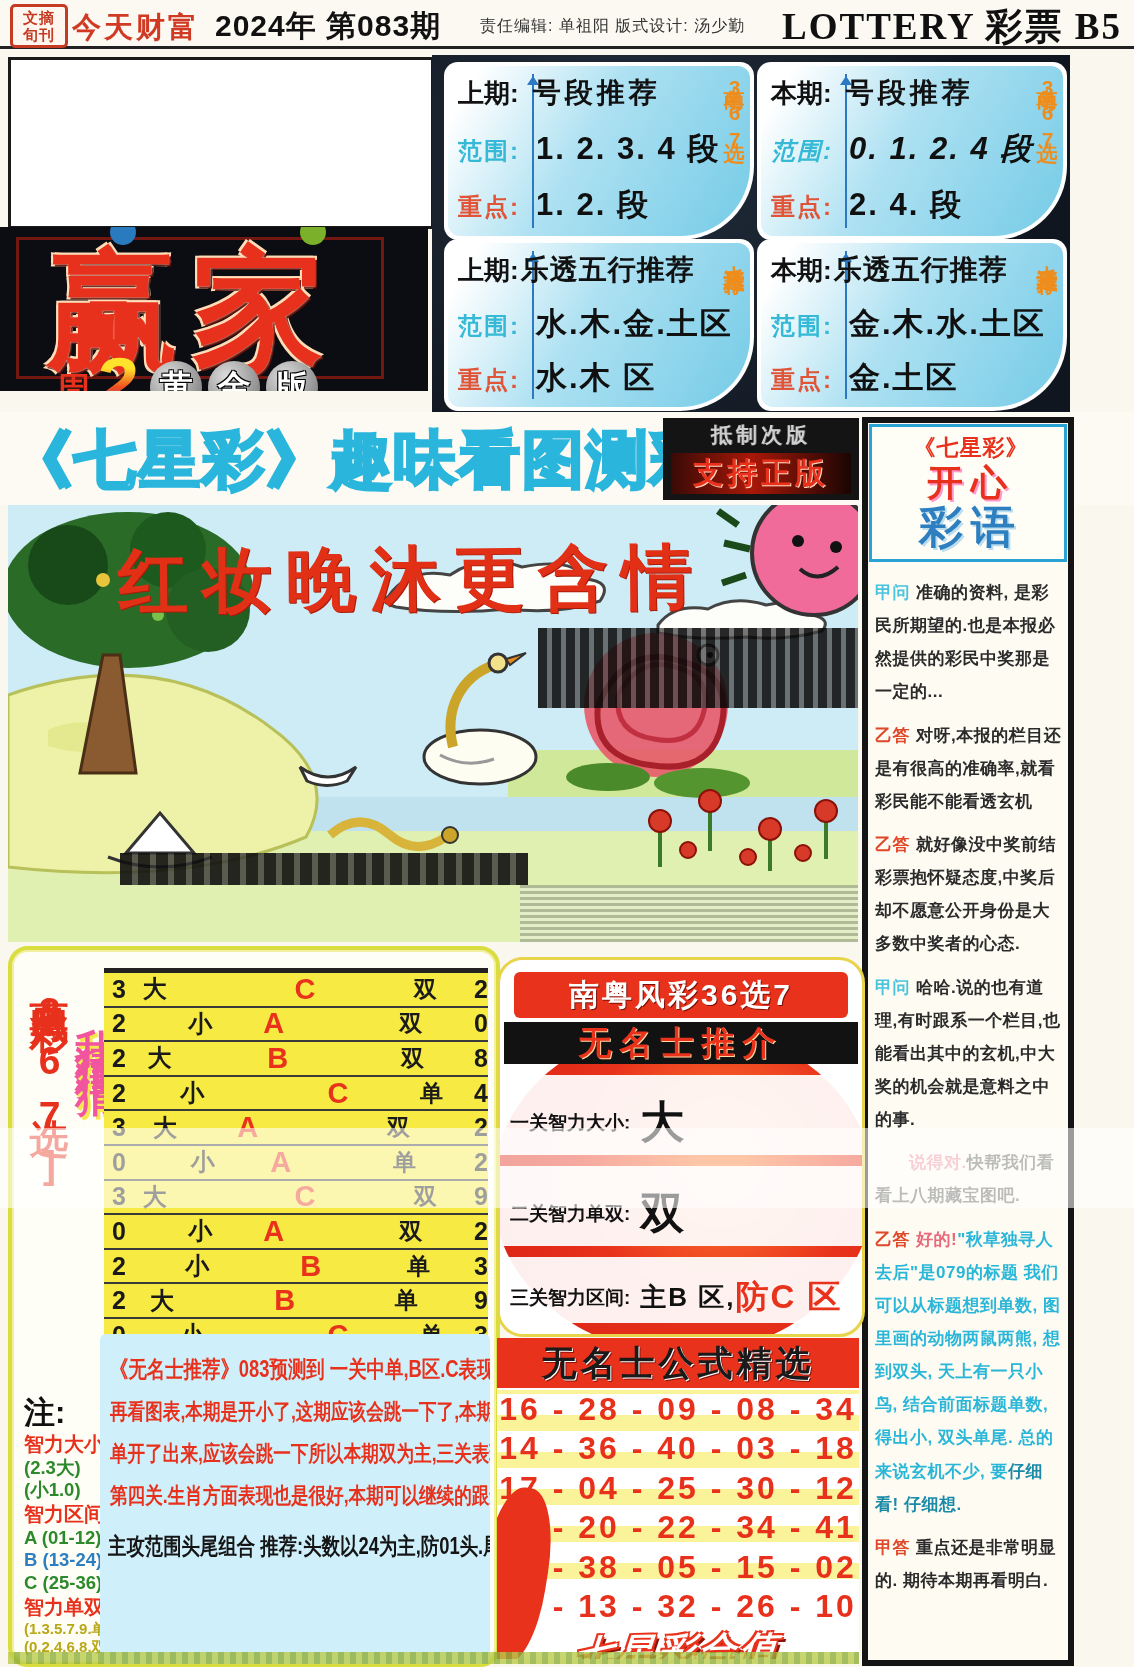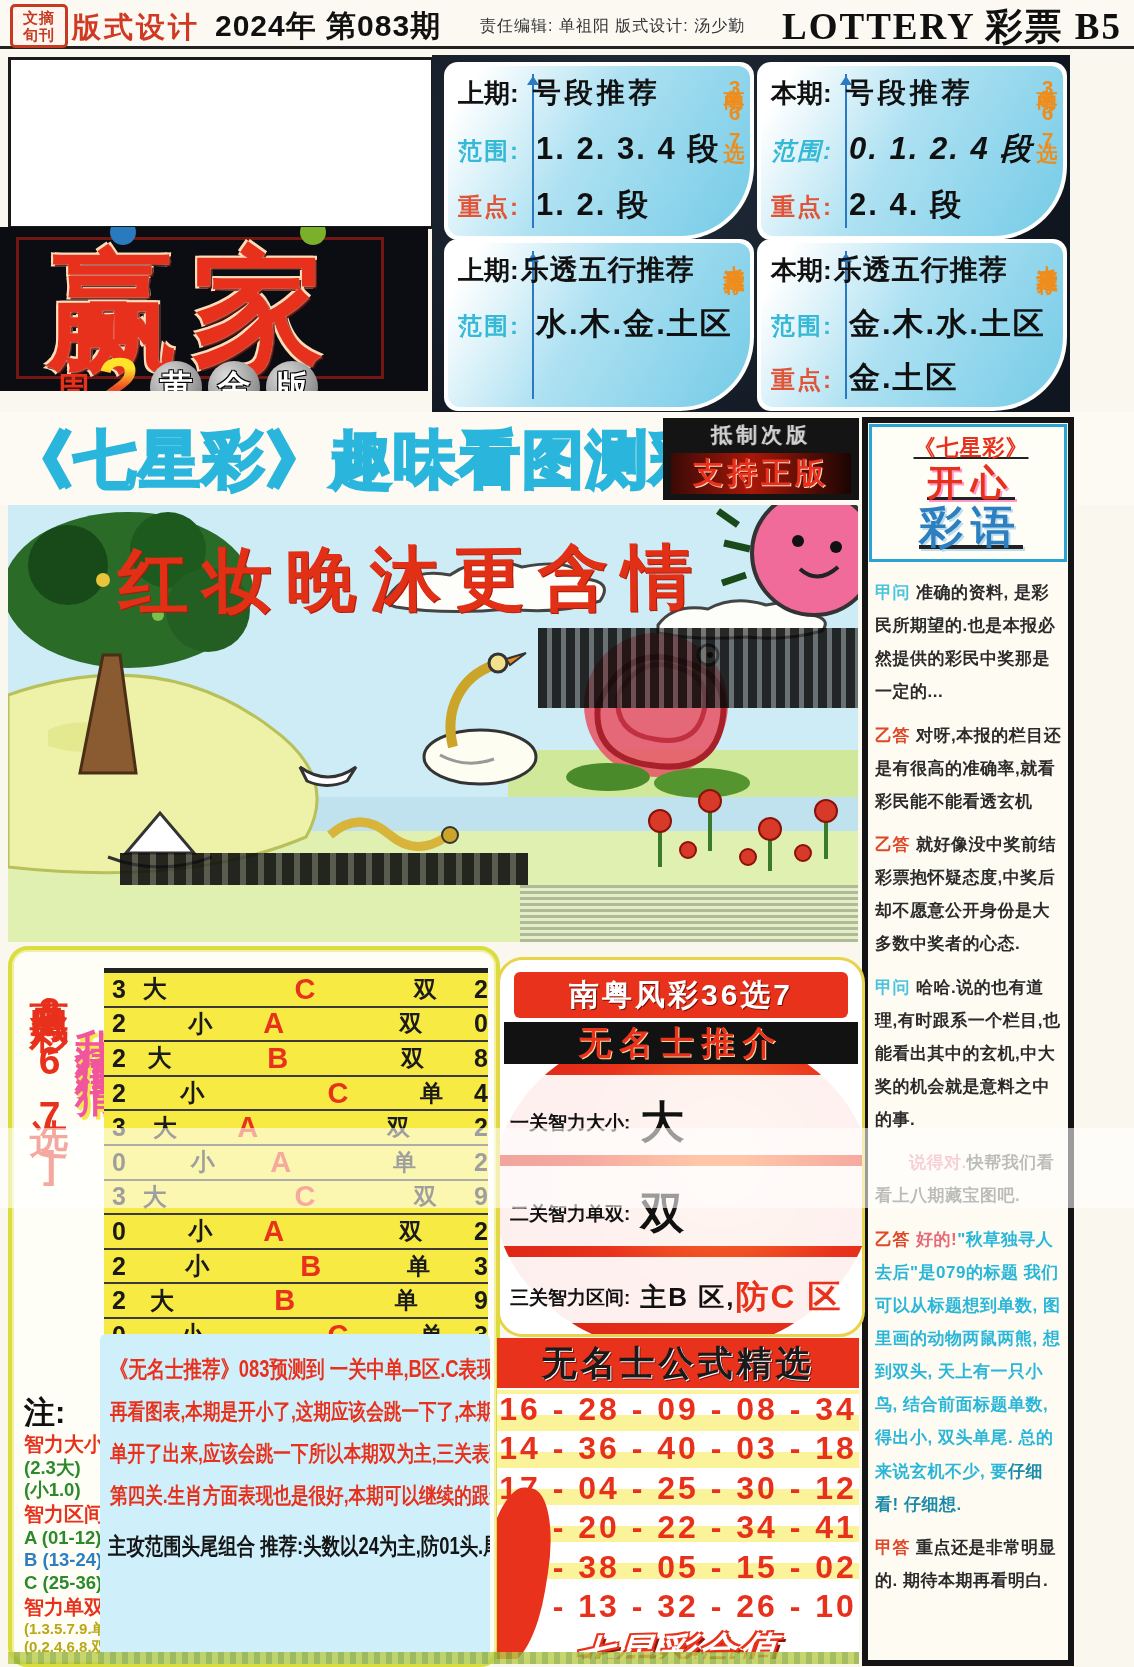--- a/index.html
+++ b/index.html
@@ -75,21 +75,21 @@
   .glitch-a{position:absolute;left:530px;top:123px;width:320px;height:80px;z-index:5;
             background:repeating-linear-gradient(90deg,rgba(10,10,10,.88) 0 9px,rgba(70,70,70,.74) 9px 14px);}
   .glitch-b{position:absolute;left:112px;top:348px;width:408px;height:32px;z-index:5;
             background:repeating-linear-gradient(90deg,rgba(15,15,15,.9) 0 12px,rgba(55,55,55,.8) 12px 18px);}
   .glitch-c{position:absolute;left:512px;top:380px;width:338px;height:57px;z-index:5;
             background:repeating-linear-gradient(0deg,rgba(120,120,120,.45) 0 3px,rgba(235,235,235,.4) 3px 6px);}
 
   
   .side{position:absolute;left:862px;top:417px;width:206px;height:1243px;background:#fdfbf2;
         border:3px solid #141414;box-shadow:0 0 0 1px #fdfbf2,0 0 0 3px #141414 inset;}
-  .shead{margin:4px;border:3px solid #2aa3d4;padding:6px 0 8px 6px;text-align:center;background:#fefdf6;text-decoration:underline;}
+  .shead{margin:4px;border:3px solid #2aa3d4;padding:6px 0 8px 6px;text-align:center;background:#fefdf6;}
   .shead .s1{font-size:22px;font-weight:bold;color:#e8311c;letter-spacing:1px;}
   .shead .s2{font-size:36px;font-weight:bold;color:#e8311c;letter-spacing:8px;line-height:1.1;
              text-shadow:2px 2px 0 #f9c;}
   .shead .s3{font-size:44px;font-weight:bold;color:#2d7fc0;letter-spacing:8px;line-height:1.1;
              text-shadow:2px 2px 0 #bde;}
   .sbody{padding:10px 9px 0 10px;font-size:17px;line-height:1.95;letter-spacing:.5px;color:#2b2b2b;font-weight:bold;}
   .sbody p{margin:0 0 10px 0;}
   .lblq{margin-right:6px;font-weight:bold;}
   .lbl-cyan{color:#49c4de;}
   .lbl-red{color:#e0482a;}
@@ -173,21 +173,21 @@
 </style>
 </head>
 <body>
 
 <div class="page">
 
   <div class="hdr">
     <div class="seal">
         <span>文摘旬刊</span>
       </div>
-    <div class="brand">版式设计</div>
+    <div class="brand">今天财富</div>
     <div class="issue">2024年 第083期</div>
     <div class="editors">责任编辑: 单祖阳  版式设计: 汤少勤</div>
     <div class="lott">LOTTERY 彩票 B5</div>
   </div>
 
   <div class="adbox"></div>
 
   <div class="mast">
     <div class="frame"></div>
     <div class="dot" style="left:110px;background:#2a7ac0;"></div>
@@ -221,20 +221,21 @@
       <div class="rrow" style="top:62px;font-style:italic;"><span class="lab cyan">范围:</span><span class="val">0. 1. 2. 4  段</span></div>
       <div class="rrow" style="top:118px;"><span class="lab red">重点:</span><span class="val">2. 4. 段</span></div>
       <div class="rside">南粤36选7</div>
     </div>
       </div>
     <div class="rbox rb3">
         <div class="rin">
       <div class="vline"></div>
       <div class="rhead"><span>上期:</span><span class="tt" style="margin-left:2px;letter-spacing:1px;">乐透五行推荐</span></div>
       <div class="rrow" style="top:60px;"><span class="lab cyan">范围:</span><span class="val">水.木.金.土区</span></div>
+      <div class="rrow" style="top:114px;"><span class="lab red">重点:</span><span class="val">水.木 区</span></div>
       <div class="rside">大乐透推荐</div>
     </div>
       </div>
     <div class="rbox rb4">
         <div class="rin">
       <div class="vline"></div>
       <div class="rhead"><span>本期:</span><span class="tt" style="margin-left:2px;letter-spacing:1px;">乐透五行推荐</span></div>
       <div class="rrow" style="top:60px;"><span class="lab cyan">范围:</span><span class="val">金.木.水.土区</span></div>
       <div class="rrow" style="top:114px;"><span class="lab red">重点:</span><span class="val">金.土区</span></div>
       <div class="rside">大乐透推荐</div>

